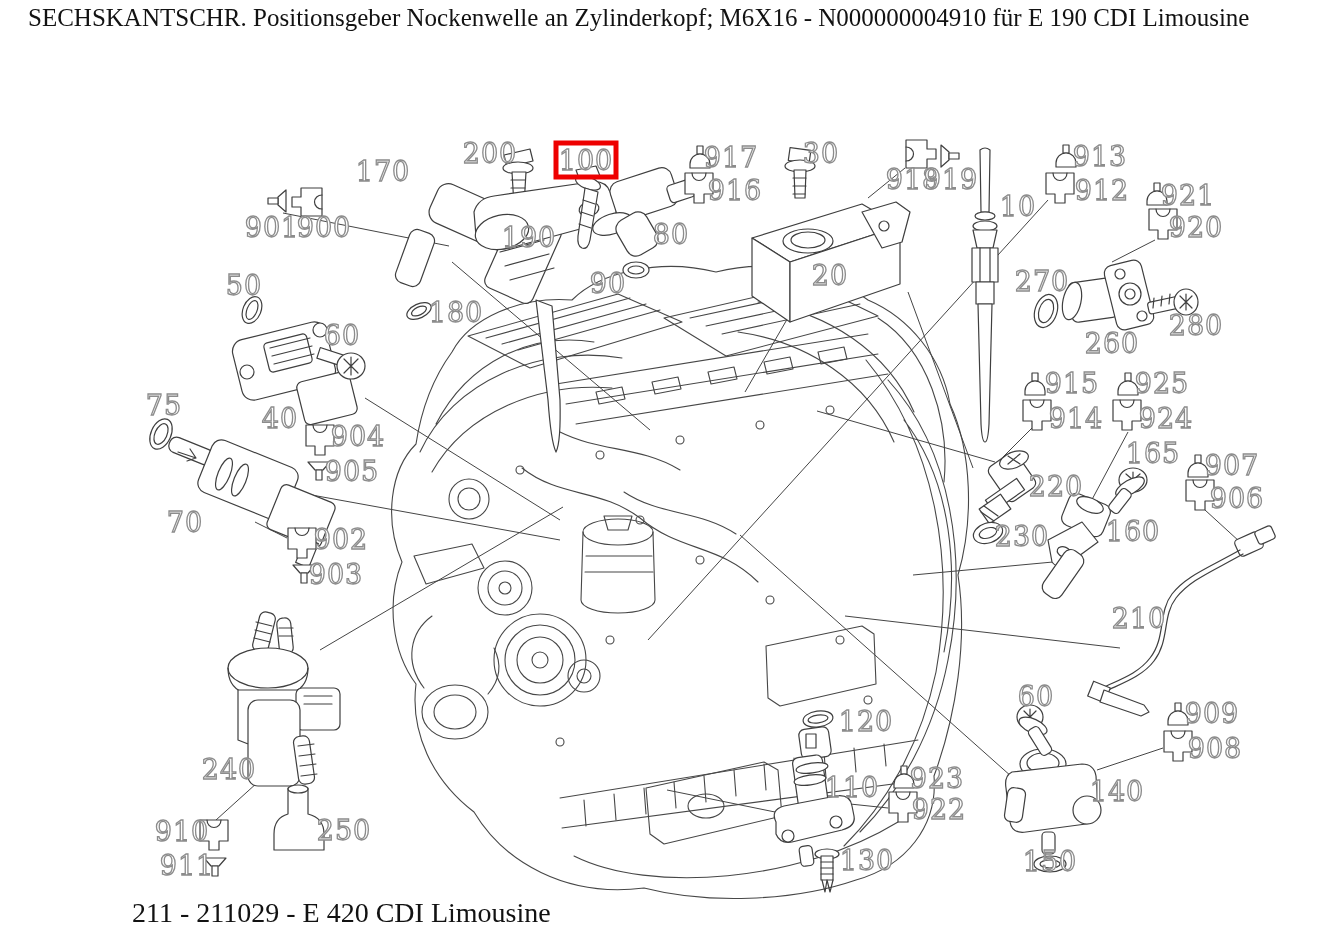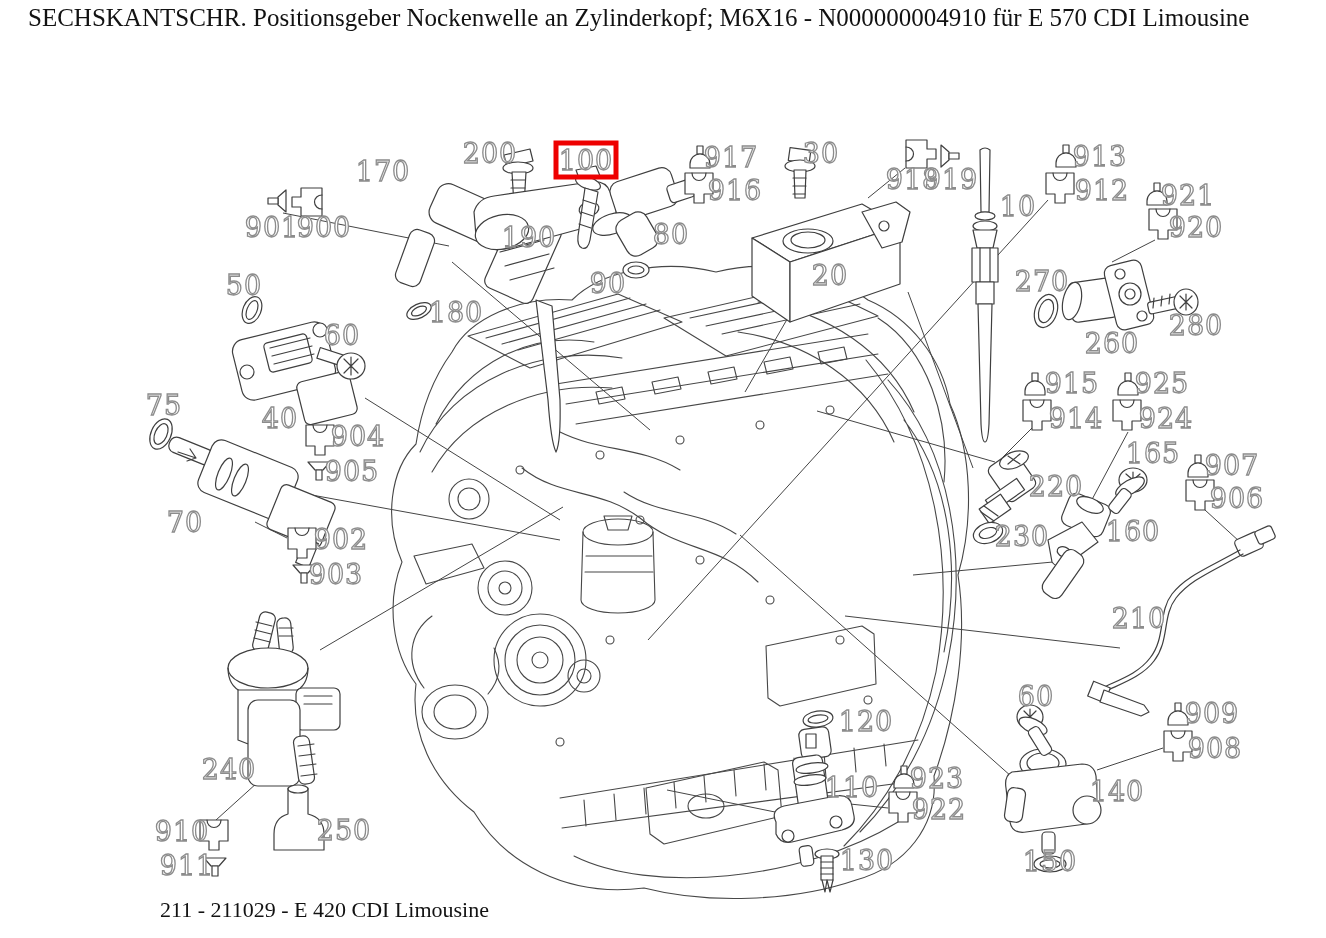--- a/index.html
+++ b/index.html
@@ -1,32 +1,32 @@
 <!DOCTYPE html>
 <html><head>
 <meta charset="utf-8">
 <style>
   html,body{margin:0;padding:0;background:#fff;}
   .stage{position:relative;width:1326px;height:938px;background:#ffffff;overflow:hidden;
          font-family:"Liberation Serif", serif;}
   .title{position:absolute;left:28px;top:4px;width:1298px;font-size:25px;color:#121212;
          white-space:nowrap;overflow:hidden;}
-  .caption{position:absolute;left:160px;top:897px;font-size:22px;color:#121212;white-space:nowrap;text-align:center;}
+  .caption{position:absolute;left:132px;top:897px;font-size:28px;color:#121212;white-space:nowrap;text-align:center;}
   svg{position:absolute;left:0;top:0;}
   .ln{stroke:#474747;fill:none;stroke-width:1.1;stroke-linejoin:round;stroke-linecap:round;}
   .pt{stroke:#3f3f3f;fill:#ffffff;stroke-width:1.2;stroke-linejoin:round;stroke-linecap:round;}
   .leader{stroke:#454545;stroke-width:1;fill:none;}
   .callout{font-family:"DejaVu Serif", serif;font-size:27px;letter-spacing:1px;
            fill:#ffffff;stroke:#8c8c8c;stroke-width:1.3;text-anchor:middle;}
 </style>
 </head>
 <body>
 
 <div class="stage">
-  <div class="title">SECHSKANTSCHR. Positionsgeber Nockenwelle an Zylinderkopf; M6X16 - N000000004910 für E 570 CDI Limousine</div>
+  <div class="title">SECHSKANTSCHR. Positionsgeber Nockenwelle an Zylinderkopf; M6X16 - N000000004910 für E 190 CDI Limousine</div>
 
   <svg width="1326" height="938" viewBox="0 0 1326 938">
     <defs>
       <g id="sym-plug">
           <path d="M1,1 H29 V22 H20 V31 H10 V22 H1 Z"></path>
           <path d="M8,1 A7,7.5 0 0 0 22,1" fill="none"></path>
         </g>
       <g id="sym-cap">
           <path d="M9,2 H15 V10 H9 Z"></path>
           <path d="M2,24 V20 A10,10 0 0 1 22,20 V24 Z"></path>

